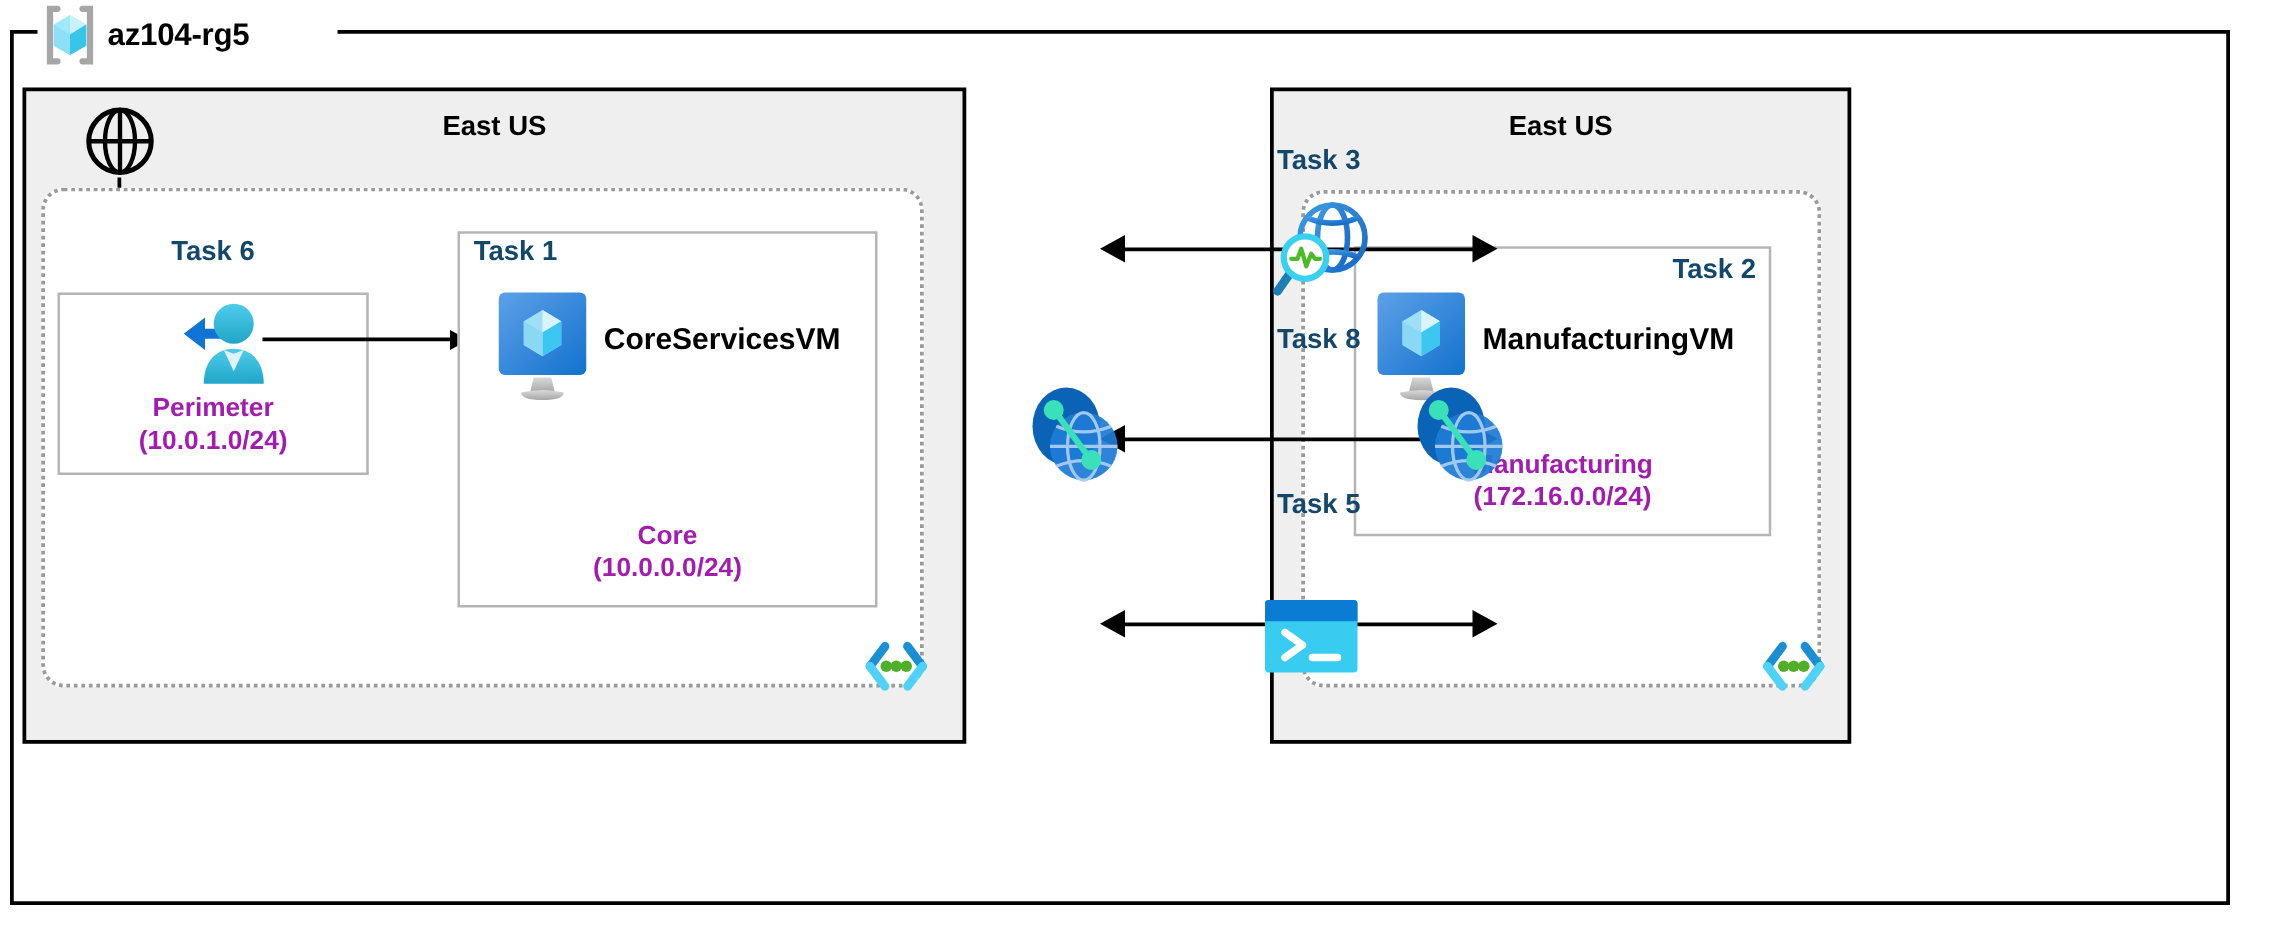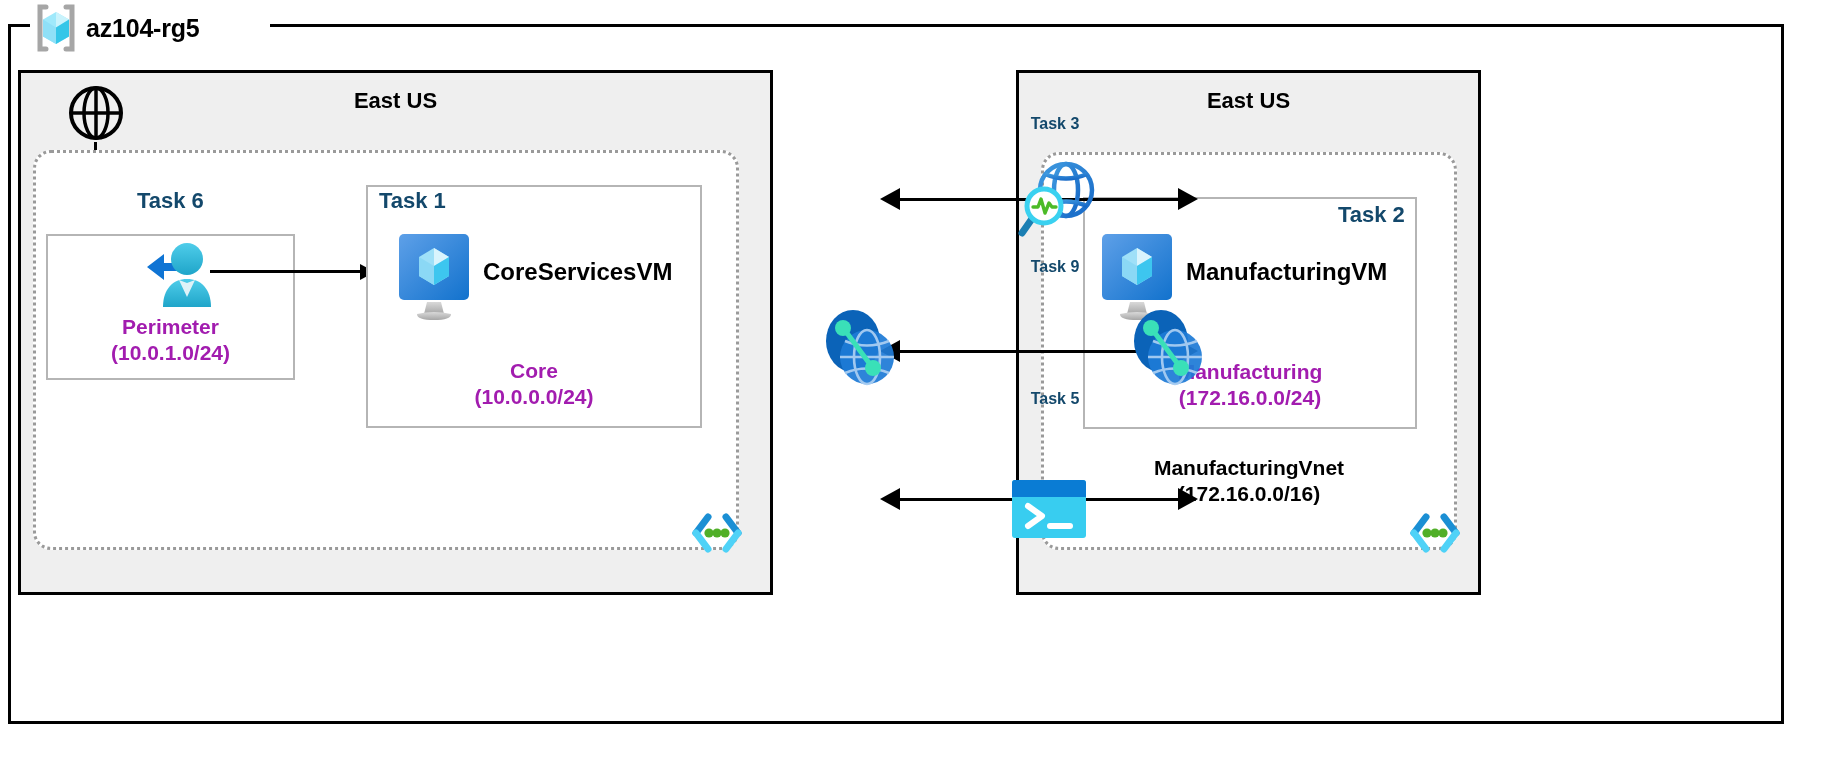--- a/index.html
+++ b/index.html
@@ -58,21 +58,21 @@
   #vnet-mfg .vnet-label{bottom:40px;}
 
   
   .vnet-code-icon{position:absolute;right:-10px;bottom:-12px;width:58px;height:52px;}
 
   
   .subnet{
     position:absolute;background:#ffffff;border:2px solid #b5b5b5;box-sizing:border-box;
   }
   #subnet-perimeter{left:46px;top:234px;width:249px;height:146px;}
-  #subnet-core{left:366px;top:185px;width:336px;height:243px;}
+  #subnet-core{left:366px;top:185px;width:336px;height:301px;}
   #subnet-mfg{left:1083px;top:197px;width:334px;height:232px;}
 
   .task-tag{
     position:absolute;font-size:22px;font-weight:bold;color:#13486b;white-space:nowrap;
   }
   .subnet-caption{
     position:absolute;left:0;right:0;text-align:center;
     font-size:21px;font-weight:bold;color:#a21caf;line-height:1.24;
   }
   .vm-name{font-size:24px;font-weight:bold;color:#000;white-space:nowrap;position:absolute;}
@@ -83,21 +83,21 @@
 
   
   .ln{position:absolute;background:#000;}
   .hline{height:3px;}
   .vline{width:3px;}
   .arrow{position:absolute;width:0;height:0;}
   .arrow-r{border-top:11px solid transparent;border-bottom:11px solid transparent;border-left:20px solid #000;}
   .arrow-l{border-top:11px solid transparent;border-bottom:11px solid transparent;border-right:20px solid #000;}
   .thin-arrow-r{border-top:8px solid transparent;border-bottom:8px solid transparent;border-left:15px solid #000;}
   .thin-arrow-d{border-left:7px solid transparent;border-right:7px solid transparent;border-top:14px solid #000;}
-  .task-conn-label{position:absolute;font-size:16px;font-weight:bold;color:#13486b;white-space:nowrap;text-align:center;}
+  .task-conn-label{position:absolute;font-size:22px;font-weight:bold;color:#13486b;white-space:nowrap;text-align:center;}
 </style>
 </head>
 <body>
 
 <div id="stage">
 
   <div class="rg-frame"></div>
   <div class="rg-notch"></div>
   <div class="rg-title">
     <span class="rg-icon">
@@ -210,24 +210,20 @@
       </g>
     </svg>
   </div>
   <div class="vm-name" style="left:483px;top:258px;">CoreServicesVM</div>
 
   <div class="region" id="region-right">
     <div class="region-title">East US</div>
   </div>
 
   <div class="vnet" id="vnet-mfg">
-    <div class="vnet-label">
-      <span>ManufacturingVnet</span><br>
-      <span>(172.16.0.0/16)</span>
-    </div>
     <span class="vnet-code-icon">
       <svg width="58" height="52" viewBox="0 0 58 52">
         <g stroke-linecap="round" fill="none" stroke-width="7">
           <path d="M20 10 L8 26" stroke="#1b8fd4"></path>
           <path d="M8 26 L20 42" stroke="#4fd2f7"></path>
           <path d="M38 10 L50 26" stroke="#1b8fd4"></path>
           <path d="M50 26 L38 42" stroke="#4fd2f7"></path>
         </g>
         <circle cx="21" cy="26" r="4.6" fill="#50af28"></circle>
         <circle cx="29" cy="26" r="4.6" fill="#50af28"></circle>
@@ -288,21 +284,21 @@
         <path d="M27 17 Q48 26 69 17"></path>
         <path d="M27 49 Q48 40 69 49"></path>
       </g>
 
       <line x1="18" y1="56" x2="4" y2="76" stroke="#1b7fb3" stroke-width="7" stroke-linecap="round"></line>
       <circle cx="26" cy="49" r="17" fill="#ffffff" stroke="#3ad1f0" stroke-width="5"></circle>
       <polyline points="15,50 20,50 23,42 27,56 31,46 34,50 38,50" fill="none" stroke="#4cbb28" stroke-width="3.4" stroke-linejoin="round" stroke-linecap="round"></polyline>
     </svg>
   </div>
 
-  <div class="task-conn-label" style="left:1000px;top:258px;width:110px;">Task 9</div>
+  <div class="task-conn-label" style="left:1000px;top:258px;width:110px;">Task 8</div>
   <div class="ln hline" style="left:897px;top:350px;width:285px;"></div>
   <div class="arrow arrow-l" style="left:880px;top:340px;"></div>
   <div class="arrow arrow-r" style="left:1178px;top:340px;"></div>
 
   <div class="icon-abs" style="left:822px;top:305px;">
     <svg width="78" height="92" viewBox="0 0 78 92">
       <ellipse cx="31" cy="36" rx="27" ry="31" fill="#0b63b8"></ellipse>
       <g>
         <circle cx="45" cy="52" r="27" fill="#1e7bd6" opacity="0.93"></circle>
         <g stroke="#a8cdf2" stroke-width="2.6" fill="none" opacity="0.95">

